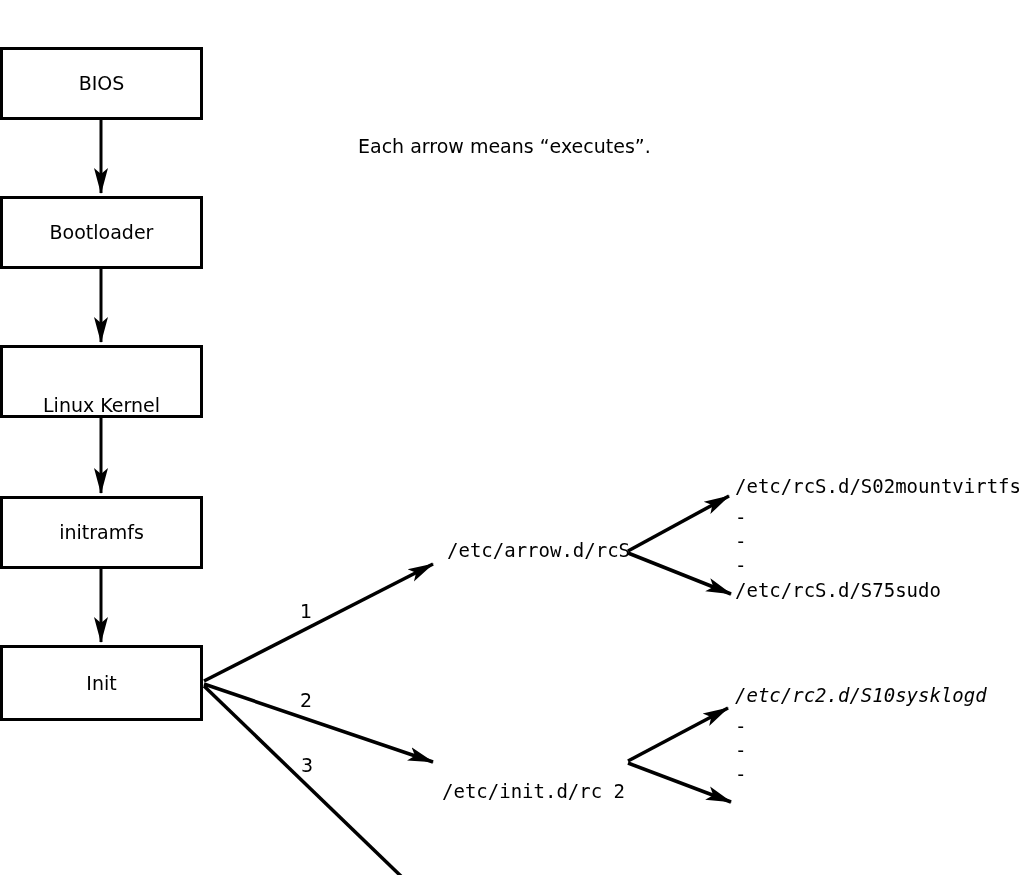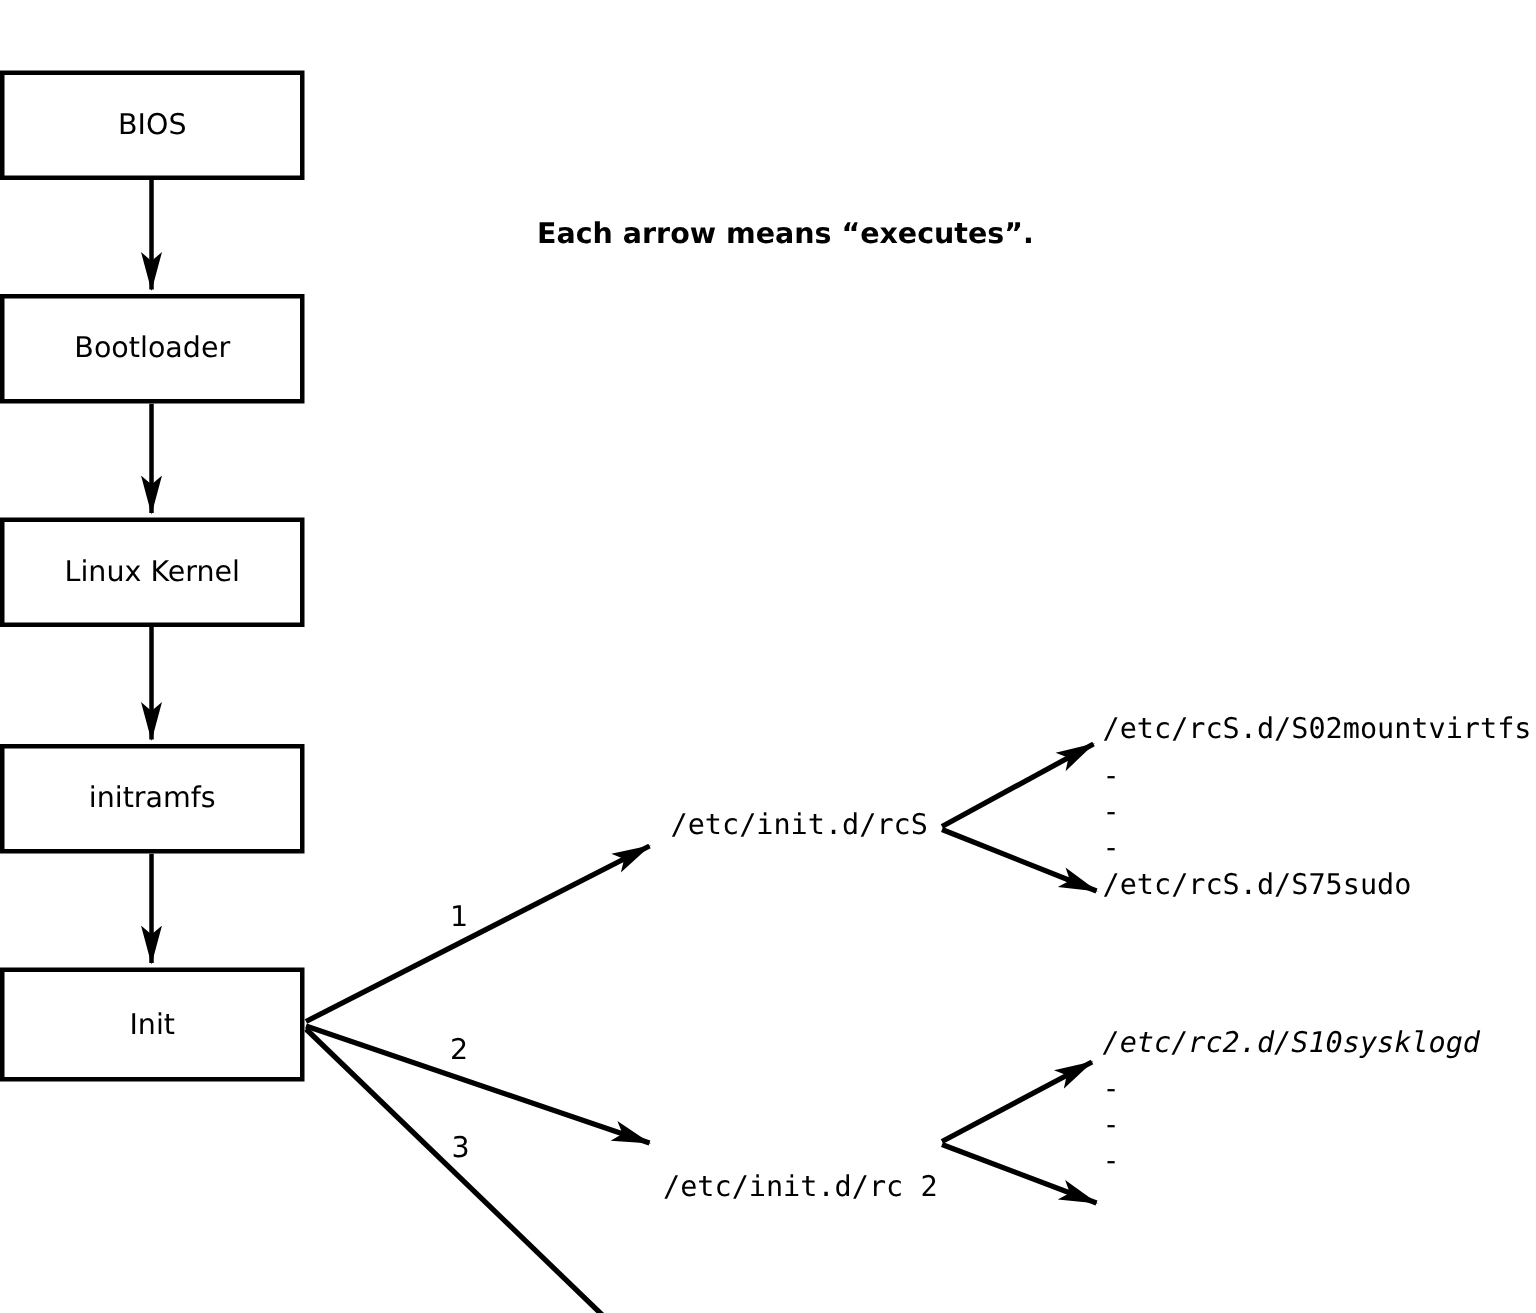--- a/index.html
+++ b/index.html
@@ -77,37 +77,37 @@
     <line x1="628" y1="717" x2="728" y2="664" stroke="#000" stroke-width="3.5" marker-end="url(#ah)"></line>
     <line x1="628" y1="719" x2="731" y2="758" stroke="#000" stroke-width="3.5" marker-end="url(#ah)"></line>
   </svg>
 
   <div class="flow-box" style="top:3px;   height:67px;">
     <span>BIOS</span>
   </div>
   <div class="flow-box" style="top:152px; height:67px;">
     <span>Bootloader</span>
   </div>
-  <div class="flow-box" style="top:301px; height:67px;">
+  <div class="flow-box" style="top:301px; height:67px;align-items:flex-end;">
     <span>Linux Kernel</span>
   </div>
   <div class="flow-box" style="top:452px; height:67px;">
     <span>initramfs</span>
   </div>
   <div class="flow-box" style="top:601px; height:70px;">
     <span>Init</span>
   </div>
 
-  <div class="lbl sans" style="left:358px; top:101px;font-weight:bold;">Each arrow means “executes”.</div>
+  <div class="lbl sans" style="left:358px; top:91px;">Each arrow means “executes”.</div>
 
   <div class="lbl sans" style="left:300px; top:556px;">1</div>
   <div class="lbl sans" style="left:300px; top:645px;">2</div>
   <div class="lbl sans" style="left:301px; top:710px;">3</div>
 
-  <div class="lbl mono" style="left:447px; top:495px;">/etc/init.d/rcS</div>
+  <div class="lbl mono" style="left:447px; top:495px;">/etc/arrow.d/rcS</div>
   <div class="lbl mono" style="left:442px; top:736px;">/etc/init.d/rc 2</div>
   <div class="lbl mono" style="left:447px; top:851px;">init</div>
 
   <div class="lbl mono" style="left:735px; top:431px;">/etc/rcS.d/S02mountvirtfs</div>
   <div class="lbl mono" style="left:735px; top:462px;">-</div>
   <div class="lbl mono" style="left:735px; top:486px;">-</div>
   <div class="lbl mono" style="left:735px; top:510px;">-</div>
   <div class="lbl mono" style="left:735px; top:535px;">/etc/rcS.d/S75sudo</div>
 
   <div class="lbl mono" style="left:735px; top:640px;font-style:italic;">/etc/rc2.d/S10sysklogd</div>

